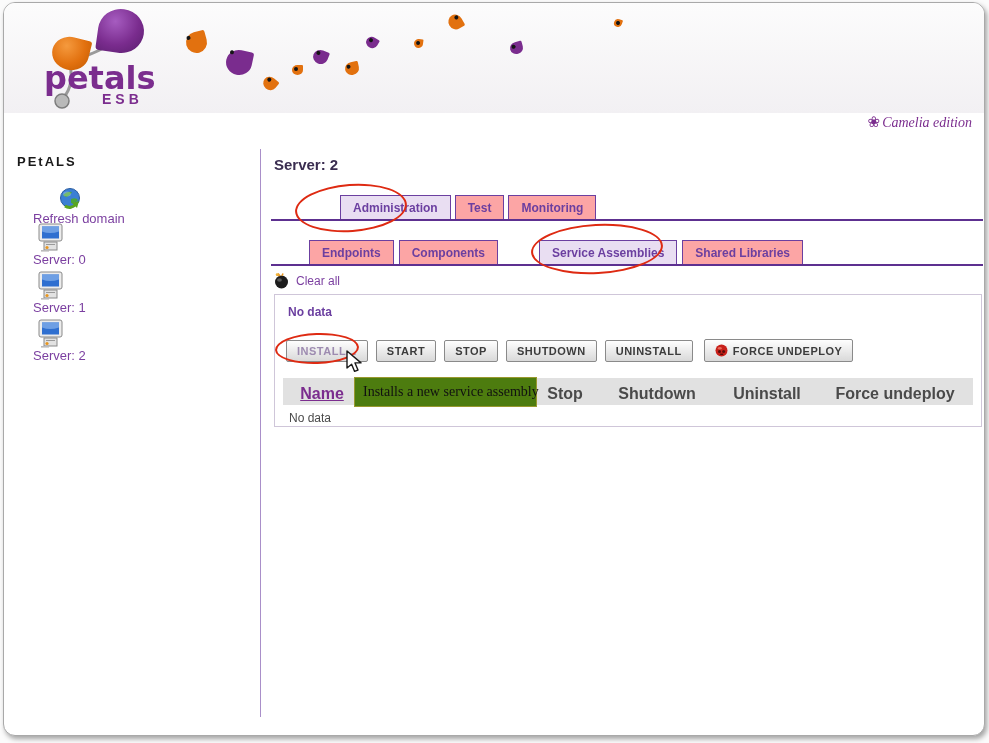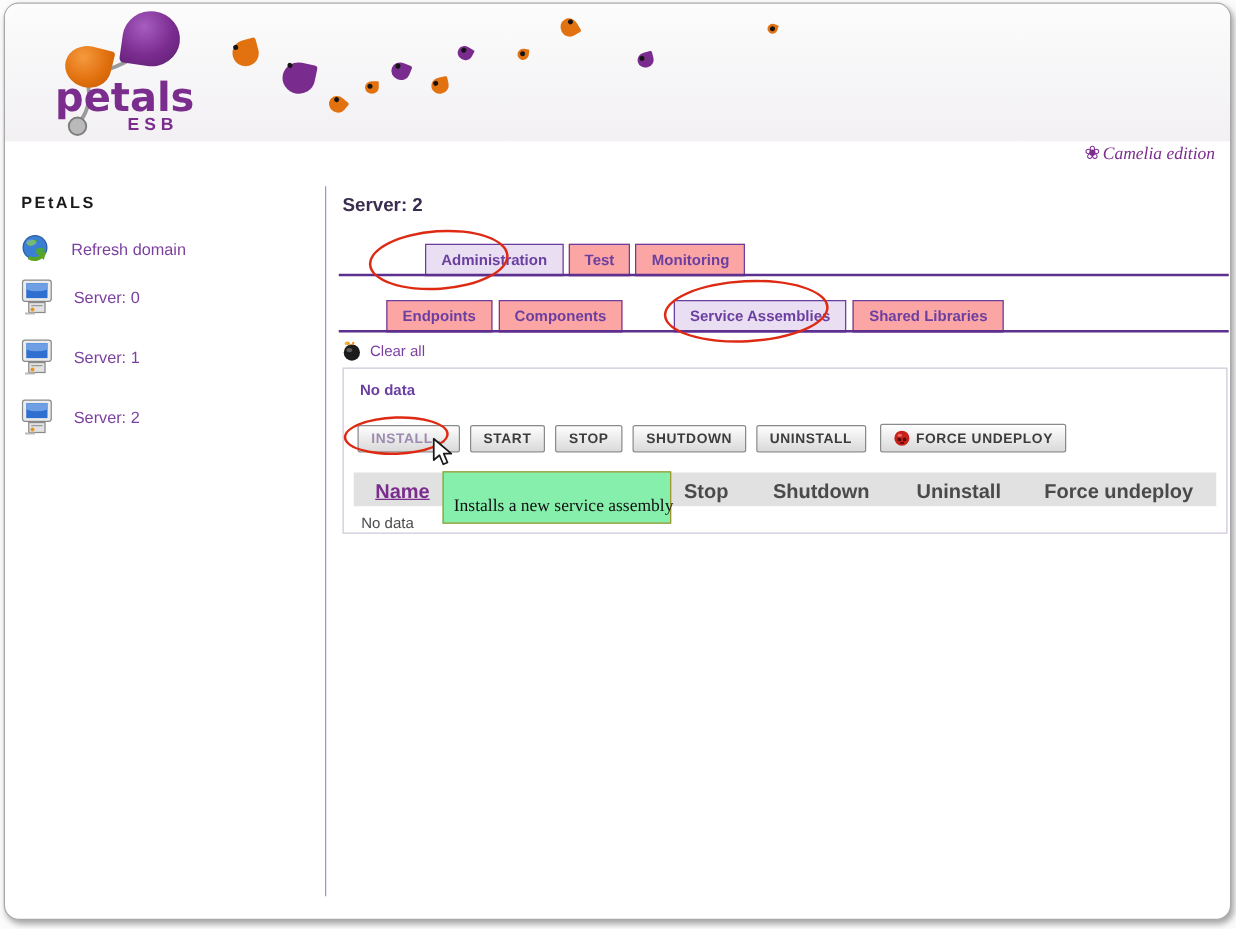--- a/index.html
+++ b/index.html
@@ -41,21 +41,21 @@
     background:
       linear-gradient(#b22,#b22) 0 0/100% 100%,
       repeating-linear-gradient(#b03 0 1.5px,#fff 1.5px 3px); }
   #flag-us .canton { position:absolute; left:0; top:0; width:9px; height:7px; background:#223a8c;
     background-image:radial-gradient(#fff 20%, transparent 25%); background-size:3px 3px; }
   #flag-fr { right:14px; border:1px solid #aaa; display:flex; }
   #flag-fr b { flex:1; } #flag-fr b:nth-child(1){background:#2a3b9f;} #flag-fr b:nth-child(2){background:#fff;} #flag-fr b:nth-child(3){background:#d02a2a;}
   
   #sidebar-title { position:absolute; left:13px; top:151px; font-size:13px; font-weight:bold;
     color:#1a1a1a; letter-spacing:2px; }
-  .side-item { position:absolute; left:13px; display:flex; align-items:center; cursor:pointer; }
+  .side-item { position:absolute; left:13px; display:flex; align-items:center; cursor:pointer;flex-direction:column; }
   .side-item .lbl { color:#7b3fa0; font-size:13px; margin-left:16px; }
   #divider-v { position:absolute; left:256px; top:146px; width:1px; height:568px; background:#a98fc9; }
   
   #main-title { position:absolute; left:270px; top:153px; font-size:15px; font-weight:bold; color:#3a2d50; }
   .tabrow { position:absolute; display:flex; gap:4px; }
   #tabs { left:300px; top:192px; }
   #subtabs { left:305px; top:237px; gap:5px; }
   .tab { border:1px solid #6b3fa0; background:#fca5a5; color:#6b3fa0; font-weight:bold;
     font-size:12px; padding:5px 12px; cursor:pointer; white-space:nowrap; }
   .tab.active { background:#e9def2;margin-left:36px; }
@@ -75,22 +75,22 @@
   .btn { border:1px solid #8a8a8a; border-radius:2px; background:linear-gradient(#fefefe,#d9d9d9);
     font-size:11px; font-weight:bold; color:#3c3c3c; letter-spacing:.5px;
     padding:4px 10px; cursor:pointer; display:flex; align-items:center; gap:5px;
     font-family:"Liberation Sans",sans-serif; }
   .btn.disabled { color:#9d8bb0; }
   #thead { position:absolute; left:8px; right:8px; top:83px; height:27px; background:#e1e1e1; }
   .th { position:absolute; top:7px; transform:translateX(-50%); font-size:16px; font-weight:bold; color:#4a4a4a; white-space:nowrap; }
   .th.link { color:#7b2d8e; text-decoration:underline; cursor:pointer; }
   #trow-empty { position:absolute; left:14px; top:116px; font-size:12px; color:#4a4a4a; }
   #tooltip { position:absolute; left:350px; top:374px; width:183px; height:30px;
-    background:#86efac; border:1px solid #99992f; font-family:"Liberation Serif",serif;
-    font-size:14px; color:#111; padding:20px 8px; white-space:nowrap; z-index:5; }
+    background:#4d7c0f; border:1px solid #99992f; font-family:"Liberation Serif",serif;
+    font-size:14px; color:#111; padding:6px 8px; white-space:nowrap; z-index:5; }
   #cursor { position:absolute; left:341px; top:347px; z-index:6; }
 </style>
 </head>
 <body>
 
 <div id="card">
 
   <div id="header">
     <div id="logo">
       <svg width="175" height="104" style="position:absolute;left:0;top:0">

